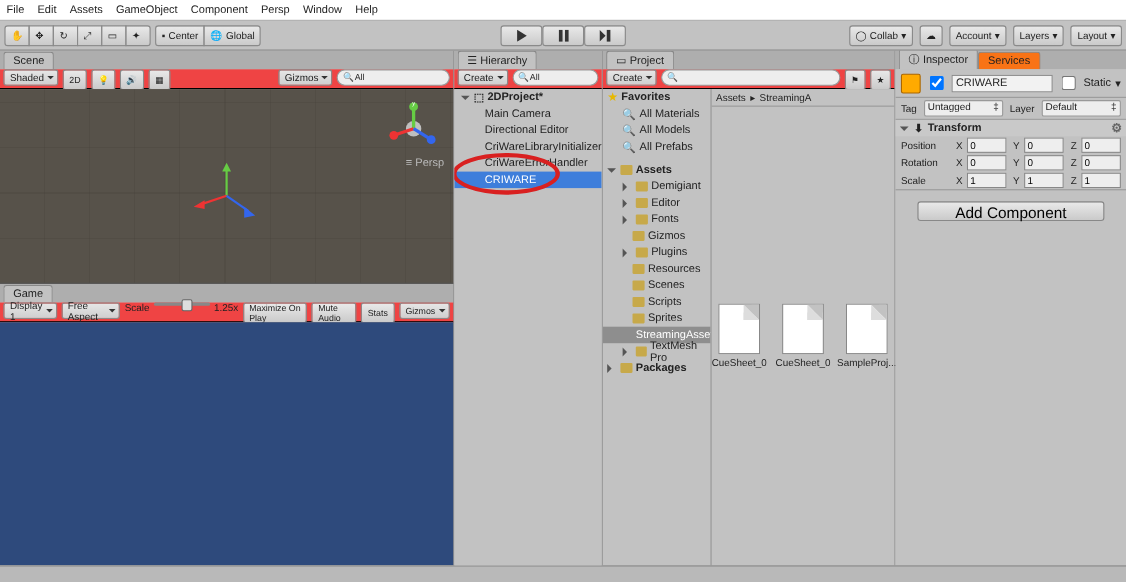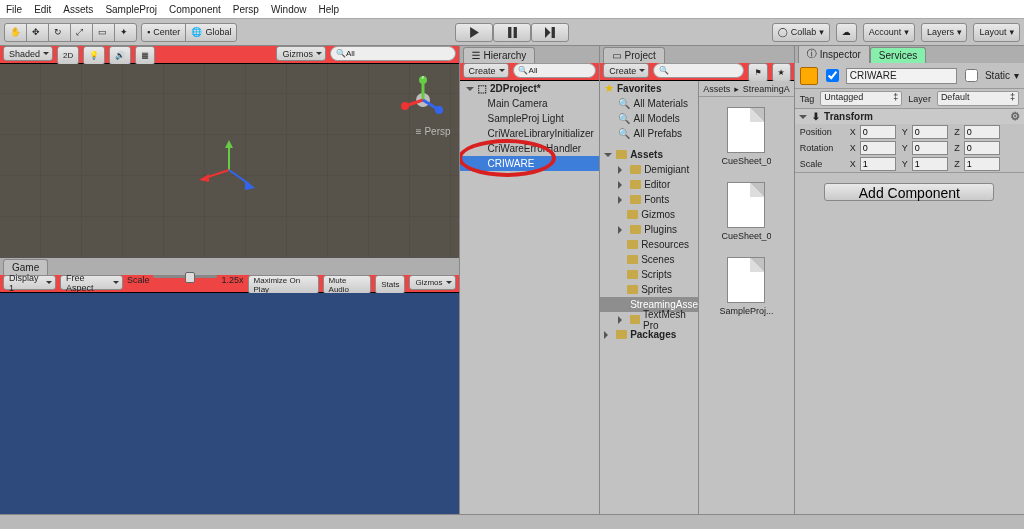--- a/index.html
+++ b/index.html
@@ -18,21 +18,21 @@
 .play-controls .tb-btn{width:26px}
 .right-tools{display:flex;gap:6px;align-items:center}
 .main{flex:1;display:flex;min-height:0}
 .col{display:flex;flex-direction:column;border-right:1px solid #888}
 .col-left{width:460px}
 .col-hier{width:140px}
 .col-proj{flex:1}
 .col-insp{width:230px;border-right:none}
 .tabbar{height:17px;display:flex;align-items:flex-end;background:#aeaeae;padding-left:3px}
 .tab{background:#c2c2c2;border:1px solid #888;border-bottom:none;padding:2px 8px;border-radius:3px 3px 0 0;font-size:10px;display:flex;align-items:center;gap:3px}
-.tab.inactive{background:#86efac}
+.tab.inactive{background:#f97316}
 .panel-tools{height:17px;background:#ef4444;border-bottom:1px solid #000000;display:flex;align-items:flex-start;gap:4px;padding:0 3px;font-size:9px}
 .drop{background:linear-gradient(#e6e6e6,#cfcfcf);border:1px solid #8a8a8a;border-radius:3px;padding:0 12px 0 5px;height:13px;display:flex;align-items:center;position:relative;font-size:9px}
 .drop::after{content:"";position:absolute;right:3px;top:5px;border:3px solid transparent;border-top-color:#333}
 .scene-view{flex:1;background:#57524a;position:relative;border-bottom:1px solid #555}
 .grid-floor{position:absolute;inset:0;background:
   repeating-linear-gradient(90deg,transparent 0 40px,rgba(0,0,0,.12) 40px 41px),
   repeating-linear-gradient(0deg,transparent 0 40px,rgba(0,0,0,.12) 40px 41px);
   opacity:.45}
 .gizmo3d{position:absolute;top:12px;right:12px;width:48px;height:48px}
 .persp-label{position:absolute;top:62px;right:8px;font-size:10px;color:#bbb}
@@ -46,21 +46,21 @@
 .tree-row.root{font-weight:bold}
 .tri{width:0;height:0;border:4px solid transparent;border-left-color:#555;margin-right:1px}
 .tri.open{border-left-color:transparent;border-top-color:#555;margin-top:4px}
 .proj-body{flex:1;display:flex;min-height:0}
 .proj-tree{width:98px;background:#c2c2c2;border-right:1px solid #8a8a8a;overflow:hidden}
 .proj-tree .tree-row{padding-left:4px}
 .proj-tree .tree-row.d1{padding-left:18px}
 .proj-tree .tree-row.selgrey{background:#8e8e8e;color:#fff}
 .proj-grid{flex:1;background:#c2c2c2;display:flex;flex-direction:column}
 .breadcrumb{height:15px;border-bottom:1px solid #999;display:flex;align-items:center;padding:0 4px;font-size:9px;gap:4px}
-.thumbs{flex:1;display:flex;flex-direction:column;align-items:center;gap:16px;padding:10px 4px}
+.thumbs{flex:1;display:flex;flex-direction:row;align-items:center;gap:16px;padding:10px 4px}
 .thumb{width:42px;display:flex;flex-direction:column;align-items:center;gap:3px}
 .thumb .file{width:36px;height:44px;background:#fff;border:1px solid #888;position:relative}
 .thumb .file::before{content:"";position:absolute;top:0;right:0;border:7px solid transparent;border-top-color:#c2c2c2;border-right-color:#c2c2c2}
 .thumb .file::after{content:"";position:absolute;top:0;right:0;width:0;height:0;border:7px solid transparent;border-left-color:#ddd;border-bottom-color:#ddd}
 .thumb .lbl{font-size:9px;text-align:center;max-width:60px;overflow:hidden;white-space:nowrap;text-overflow:ellipsis}
 .insp-body{flex:1;background:#c2c2c2;overflow:hidden}
 .insp-header{display:flex;align-items:center;gap:4px;padding:3px 5px;border-bottom:1px solid #999}
 .cube-ico{width:16px;height:16px;background:#fa0;border:1px solid #a60;border-radius:2px}
 .insp-name{flex:1;background:#f2f2f2;border:1px solid #888;height:14px;padding:0 3px;display:flex;align-items:center;font-size:10px}
 .row2{display:flex;gap:6px;padding:2px 5px;align-items:center;font-size:9px;border-bottom:1px solid #999}
@@ -84,21 +84,21 @@
 </style>
 </head>
 <body>
 
 <div class="app">
 
   <div class="menubar">
     <span>File</span>
     <span>Edit</span>
     <span>Assets</span>
-    <span>SampleProj</span>
+    <span>GameObject</span>
     <span>Component</span>
     <span>Persp</span>
     <span>Window</span>
     <span>Help</span>
   </div>
 
   <div class="toolbar">
     <div class="toolgroup">
       <div class="tb-btn">
           <span class="ico">✋</span>
@@ -150,20 +150,25 @@
       <div class="tb-btn">☁</div>
       <div class="tb-btn"><span>Account</span> ▾</div>
       <div class="tb-btn"><span>Layers</span> ▾</div>
       <div class="tb-btn"><span>Layout</span> ▾</div>
     </div>
   </div>
 
   <div class="main">
 
     <div class="col col-left">
+      <div class="tabbar">
+          <div class="tab">
+            <span>Scene</span>
+          </div>
+        </div>
       <div class="panel-tools">
         <div class="drop">Shaded</div>
         <div class="tb-btn mini">2D</div>
         <div class="tb-btn mini">💡</div>
         <div class="tb-btn mini">🔊</div>
         <div class="tb-btn mini">▦</div>
         <div class="spacer"></div>
         <div class="drop">Gizmos</div>
         <div class="searchbox mini">
             <span>🔍</span>
@@ -223,21 +228,21 @@
       <div class="panel-tools">
         <div class="drop">Create</div>
         <div class="searchbox mini">
             <span>🔍</span>
             <span>All</span>
           </div>
       </div>
       <div class="hier-body" style="position:relative">
         <div class="tree-row root"><span class="tri open"></span>⬚ <span>2DProject*</span></div>
         <div class="tree-row indent1">Main Camera</div>
-        <div class="tree-row indent1">SampleProj Light</div>
+        <div class="tree-row indent1">Directional Editor</div>
         <div class="tree-row indent1">CriWareLibraryInitializer</div>
         <div class="tree-row indent1">CriWareErrorHandler</div>
         <div class="tree-row indent1 sel">CRIWARE</div>
         <div class="circle-annotation" style="left:-2px;top:58px"></div>
       </div>
     </div>
 
     <div class="col col-proj">
       <div class="tabbar">
           <div class="tab">▭ <span>Project</span></div>

